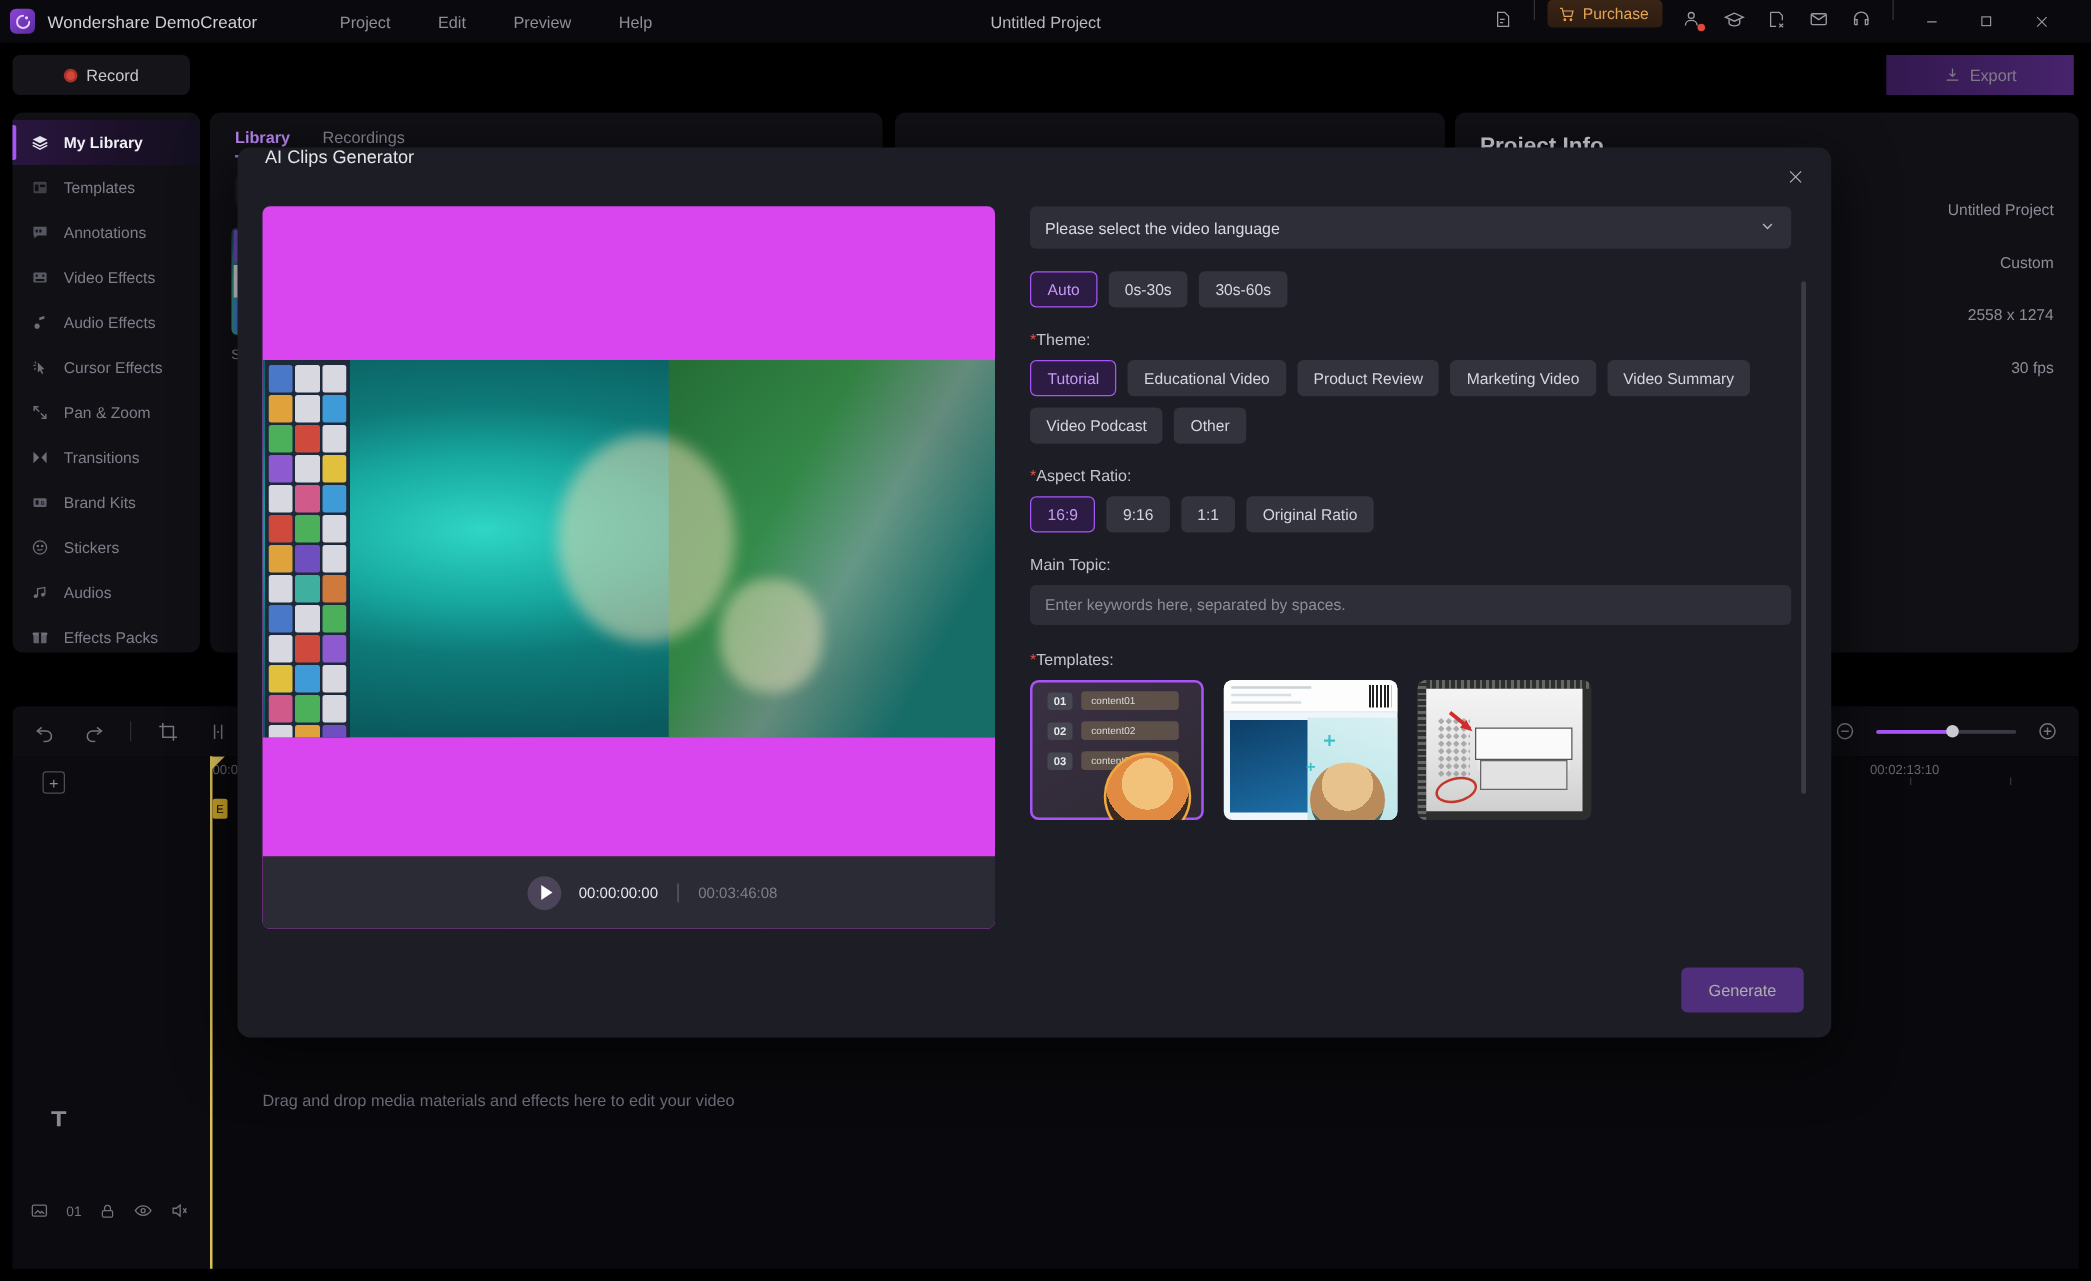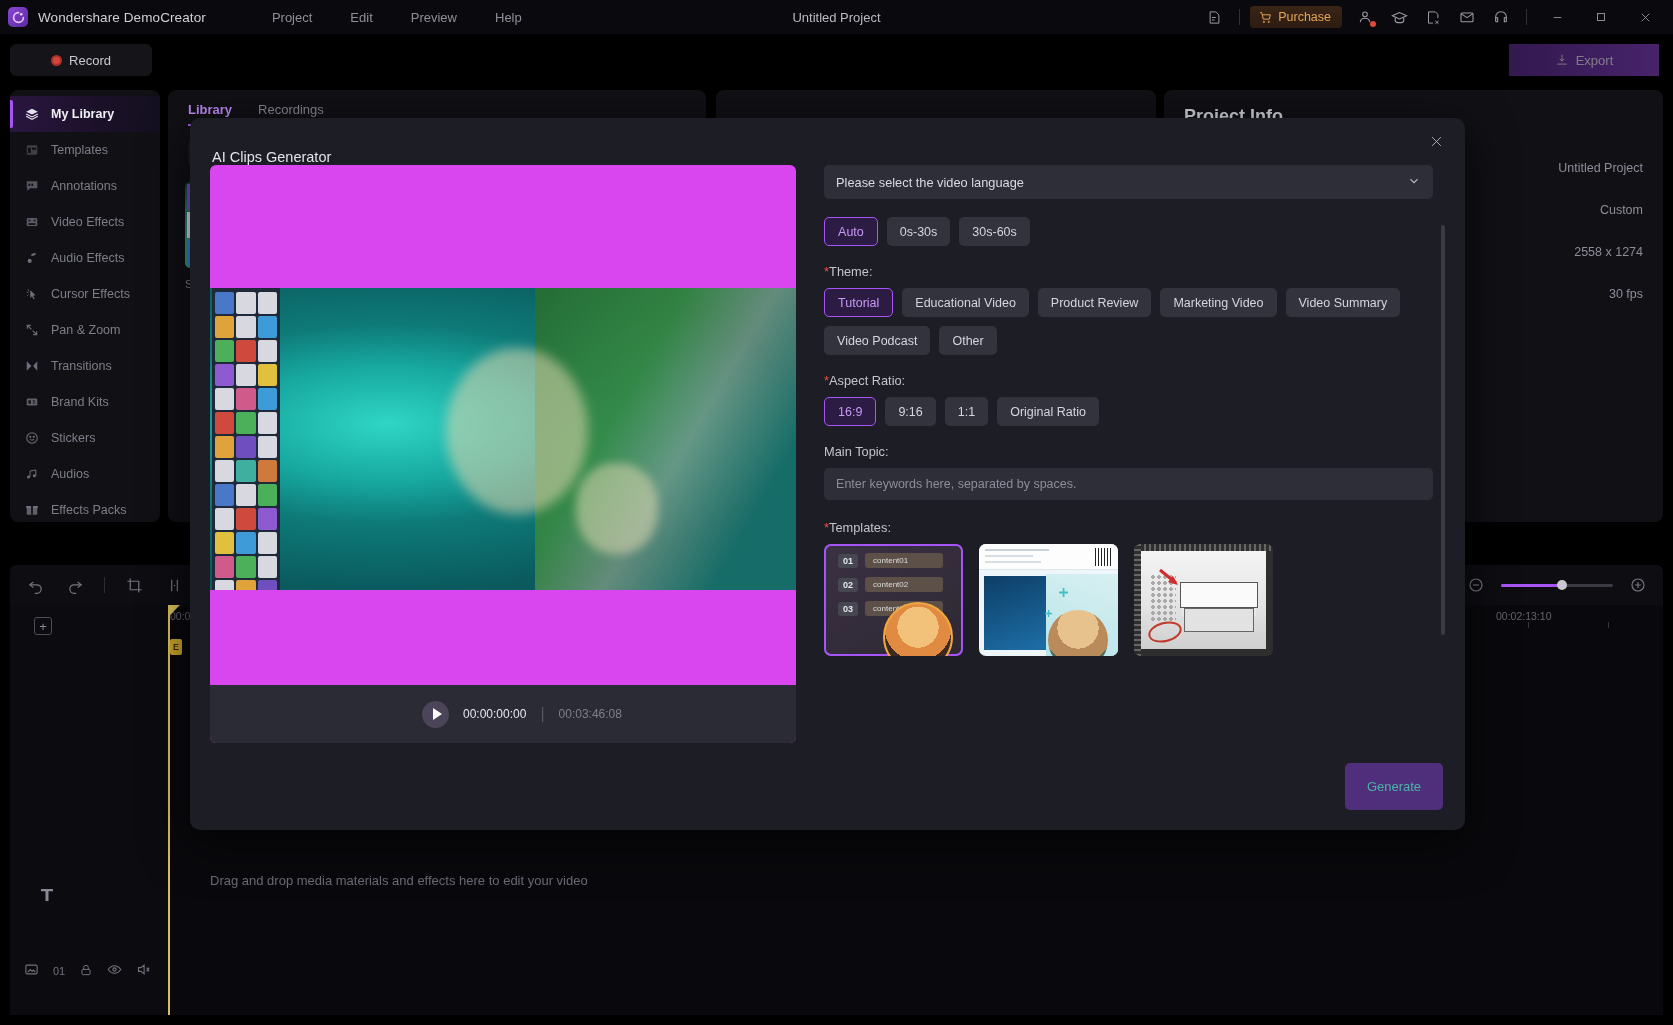--- a/index.html
+++ b/index.html
@@ -25,21 +25,21 @@
   }
   .app-title { margin-left: 10px; font-size: 13.5px; color: #cfcfd6; letter-spacing: .1px; }
   .menu { display: flex; margin-left: 66px; gap: 38px; }
   .menu-item { font-size: 13px; color: #8e8e99; cursor: default; }
   .proj-name {
     position: absolute; left: 50%; transform: translateX(-50%);
     font-size: 13px; color: #b9b9c2;
   }
   .topbar-right {
     position: absolute; right: 0; top: 0; height: 34px;
-    display: flex; align-items: center; gap: 4px; padding-right: 8px;
+    display: flex; align-items: flex-start; gap: 4px; padding-right: 20px;
   }
   .ticon {
     width: 30px; height: 30px; display: flex; align-items: center; justify-content: center;
     color: #9a9aa4; position: relative;
   }
   .ticon svg { display: block; }
   .tdiv { width: 1px; height: 16px; background: #303038; margin: 0 6px; }
   .purchase {
     display: flex; align-items: center; gap: 6px;
     background: linear-gradient(180deg,#3a2516,#2d1c11);
@@ -129,21 +129,21 @@
   .tl-t-ico { position:absolute; left:28px; top:281px; color:#8a8a96; font-size:18px; }
   .tl-bottom { position:absolute; left:14px; bottom:36px; display:flex; align-items:center; gap:14px; color:#73737e; font-size:11px; }
 
   
   .modal {
     position: absolute; left: 190px; top: 118px; width: 1275px; height: 712px;
     background: #1d1d26; border-radius: 10px;
     box-shadow: 0 14px 48px rgba(0,0,0,.62);
     overflow: hidden;
   }
-  .modal-head { height: 47px; display:flex; align-items:flex-end; padding: 0 22px; position:relative; }
+  .modal-head { height: 47px; display:flex; align-items:flex-start; padding: 0 22px; position:relative; }
   .modal-title { font-size: 14.5px; color: #e3e3ea; }
   .modal-close { position:absolute; right: 18px; top: 12px; width: 22px; height:22px; display:flex;align-items:center;justify-content:center; color:#b4b4be; }
   .modal-body { display: flex; padding: 0 20px; gap: 28px; }
 
   
   .preview { width: 590px; height: 578px; background: #d946ef; border-radius: 6px; position:relative; overflow:hidden; }
   .video-area { position:absolute; left:0; top:123px; width:590px; height:302px; overflow:hidden; }
   .desktop-strip {
     position:absolute; left:2px; top:0; width:68px; height:302px;
     background:#1e2a3a;
@@ -176,24 +176,24 @@
   .tinput {
     height: 32px; background:#2e2e39; border-radius:5px; display:flex; align-items:center;
     padding: 0 12px; font-size:12.5px; color:#8d8d99; margin-bottom: 20px;
   }
   .tmpls { display:flex; gap: 16px; }
   .tmpl { width: 139px; height: 112px; border-radius: 7px; overflow:hidden; position:relative; background:#2b2b35; }
   .tmpl.sel { outline: 2px solid #a855f7; outline-offset: -2px; }
   .scrollbar { position:absolute; right: 0px; top: 60px; width: 4px; height: 410px; background:#3b3b46; border-radius:2px; }
   .gen-wrap { position:absolute; right: 22px; bottom: 20px; }
   .gen-btn {
-    width: 98px; height: 47px; border-radius: 5px;
+    width: 98px; height: 36px; border-radius: 5px;
     background: #63359c; opacity:.72;
     display:flex; align-items:center; justify-content:center;
-    font-size: 13px; color: #5eead4;
+    font-size: 13px; color: #e5e5e5;
   }
   
   .t1row { display:flex; align-items:center; gap:7px; margin: 9px 0 0 14px; }
   .t1num { font-size:9px; font-weight:bold; color:#e8e8f0; background:#474752; border-radius:3px; padding:2px 5px; }
   .t1bar { font-size:8px; color:#ddd; background:#5c5048; border-radius:3px; padding:3px 8px; width:78px; }
   .face { position:absolute; border-radius:50%; overflow:hidden; }
 </style>
 </head>
 <body>
 

